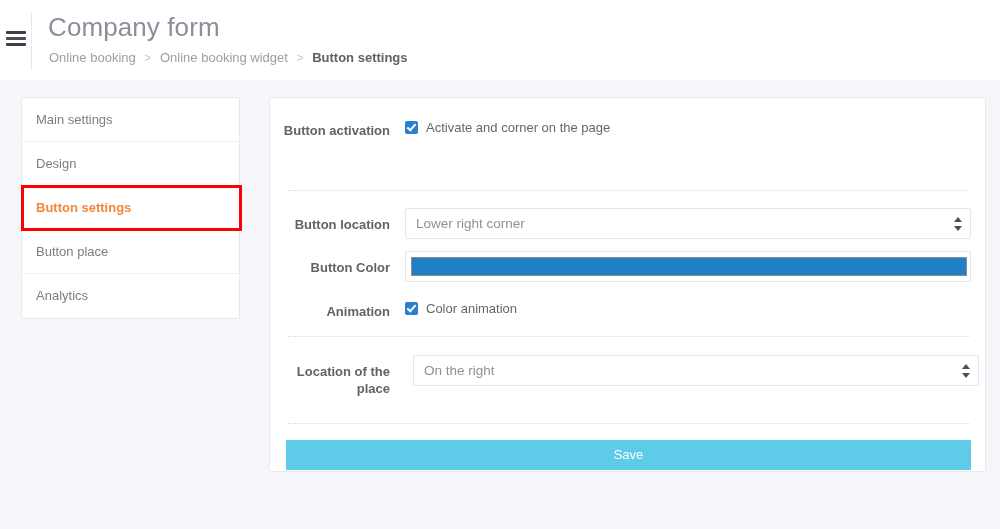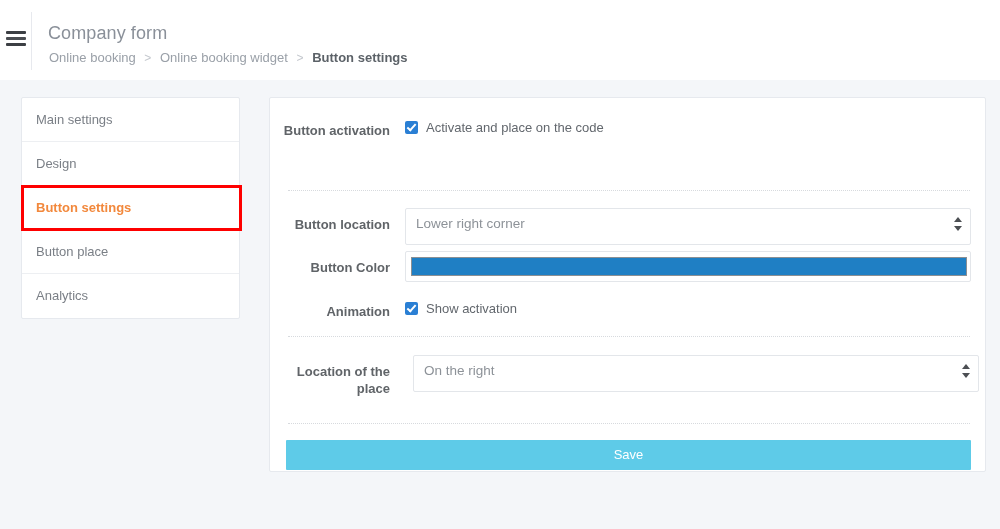--- a/index.html
+++ b/index.html
@@ -51,26 +51,25 @@
     top: 12px;
     width: 1px;
     height: 58px;
     background: #e7e9ee;
   }
 
   .page-title {
     position: absolute;
     left: 48px;
     top: 12px;
-    font-size: 18px;
+    font-size: 26px;
     font-weight: 400;
     color: #8a9099;
     letter-spacing: 0.1px;
     white-space: nowrap;
-    margin-top: 11px;
   }
   .breadcrumb {
     position: absolute;
     left: 49px;
     top: 50px;
     font-size: 13px;
     white-space: nowrap;
   }
   .breadcrumb a {
     color: #9aa0a8;
@@ -197,21 +196,21 @@
     margin-left: 8px;
     font-size: 13px;
     color: #62676d;
     white-space: nowrap;
   }
 
   
   .select-box {
     position: relative;
     width: 566px;
-    height: 37px;
+    height: 31px;
     border: 1px solid #e3e6ea;
     background: #ffffff;
     border-radius: 2px;
     box-sizing: border-box;
     cursor: pointer;
   }
   .select-box .val {
     position: absolute;
     left: 10px;
     top: 0;
@@ -315,21 +314,21 @@
     <div class="side-item">Analytics</div>
   </div>
 
   <div class="panel">
 
     <div class="form-row" style="top:22px;">
       <div class="flabel" style="top:2px;">Button activation</div>
       <div class="fctl" style="top:0;">
         <div class="checkbox-wrap">
           <span class="cbox"></span>
-          <span class="cb-label">Activate and place on the code</span>
+          <span class="cb-label">Activate and corner on the page</span>
         </div>
       </div>
     </div>
 
     <div class="divider" style="top:92px;"></div>
 
     <div class="form-row" style="top:110px;">
       <div class="flabel" style="top:8px;">Button location</div>
       <div class="fctl" style="top:0;">
         <div class="select-box">
@@ -349,21 +348,21 @@
           <span class="color-swatch"></span>
         </div>
       </div>
     </div>
 
     <div class="form-row" style="top:203px;">
       <div class="flabel" style="top:2px;">Animation</div>
       <div class="fctl" style="top:0;">
         <div class="checkbox-wrap">
           <span class="cbox"></span>
-          <span class="cb-label">Show activation</span>
+          <span class="cb-label">Color animation</span>
         </div>
       </div>
     </div>
 
     <div class="divider" style="top:238px;"></div>
 
     <div class="form-row" style="top:257px;">
       <div class="flabel" style="top:8px;">Location of the place</div>
       <div class="fctl" style="top:0;margin-left:8px;">
         <div class="select-box">

